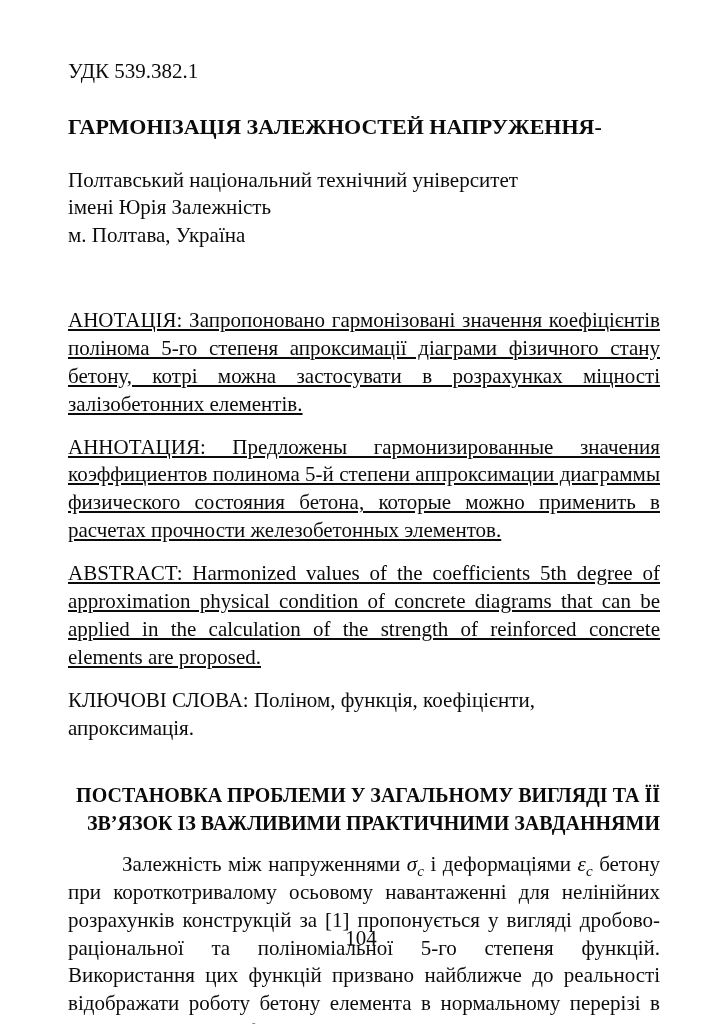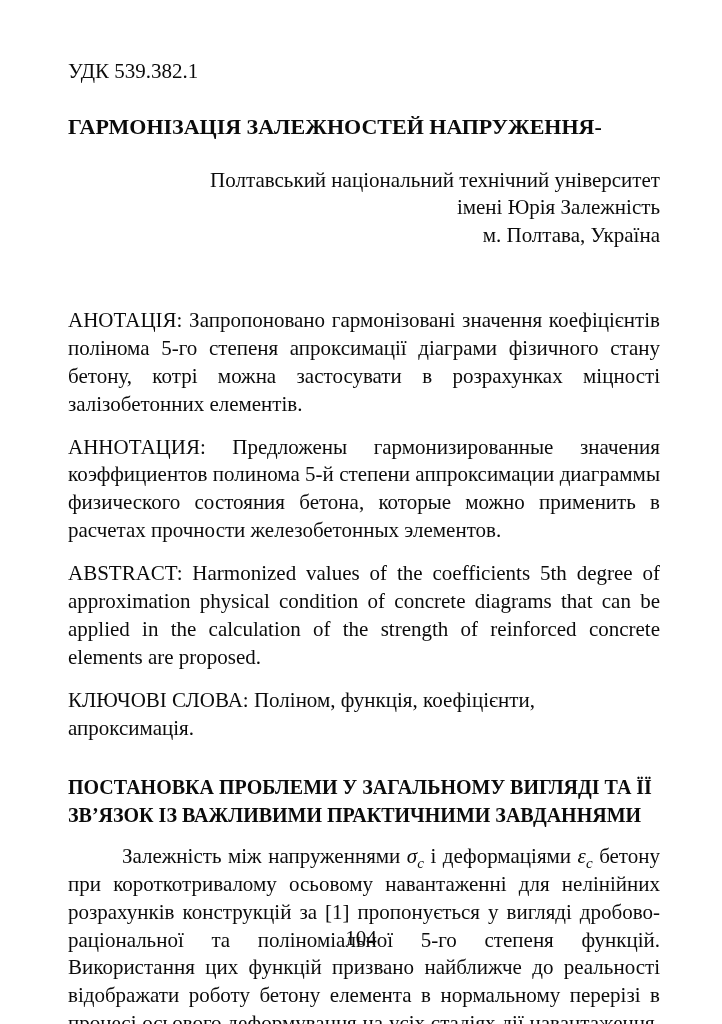--- a/index.html
+++ b/index.html
@@ -29,34 +29,35 @@
     font-weight: bold;
     font-size: 22px;
     line-height: 1.32;
     margin: 0 0 26px 0;
   }
   .authors {
     text-align: center;
     margin: 0 0 22px 0;
   }
   .affiliation {
-    text-align: right;
+    text-align: left;
     line-height: 1.3;
     margin: 0 0 58px 0;
   }
   .para {
     text-align: justify;
     margin: 10px 0 15px 0;
+    text-decoration: underline;
   }
   .keywords {
     text-align: left;
-    margin: 6px 0 30px 0;
+    margin: 6px 0 38px 0;
   }
   .section-heading {
-    text-align: left;
+    text-align: right;
     font-weight: bold;
     font-size: 20px;
     line-height: 1.4;
     margin: 0 0 14px 0;
   }
   .body-paragraph {
     text-align: justify;
     text-indent: 54px;
     margin: 0;
   }

